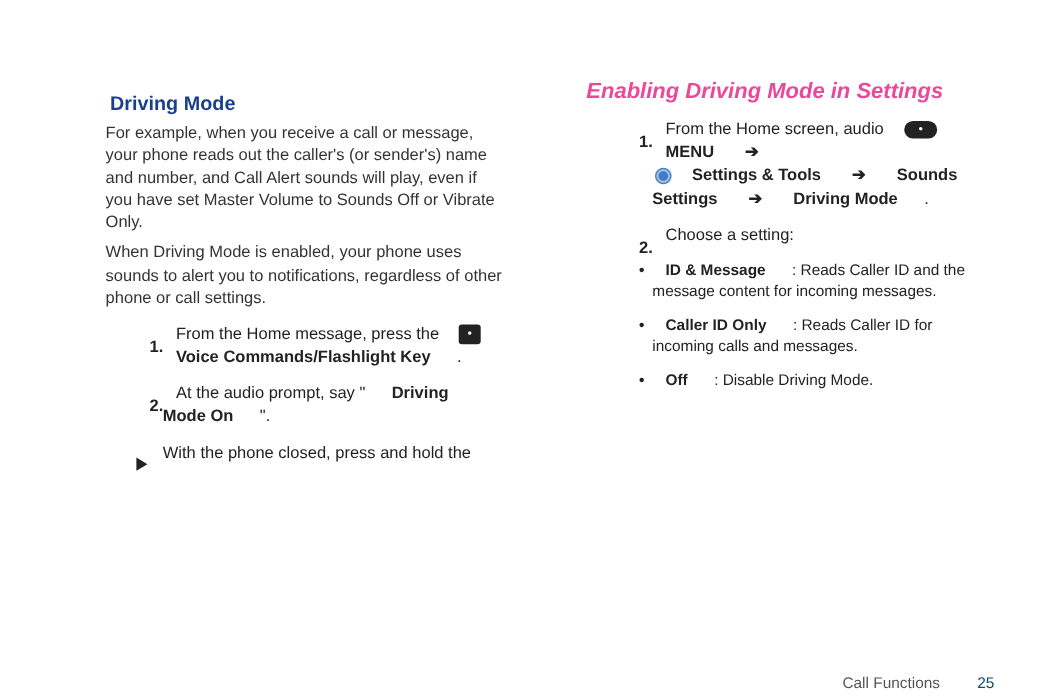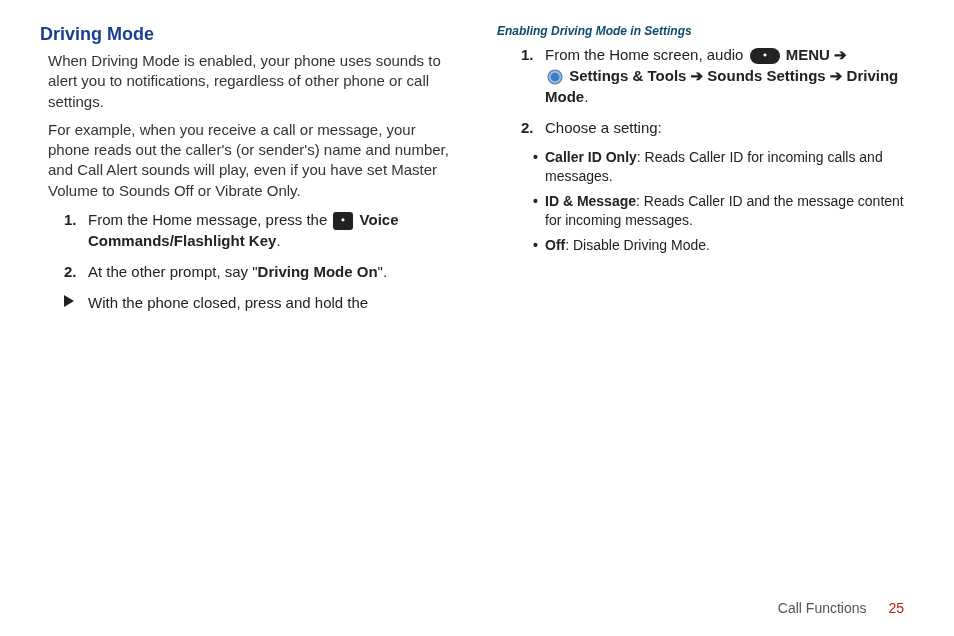--- a/index.html
+++ b/index.html
@@ -1,15 +1,15 @@
 <!DOCTYPE html>
 <html><head>
   <meta charset="utf-8">
   <style>
-    * { margin: 0; padding: 0; box-sizing: border-box; }
+    * { margin: 12px; padding: 0; box-sizing: border-box; }
     body {
       font-family: Arial, Helvetica, sans-serif;
       width: 954px;
       height: 636px;
       background: #fff;
       padding: 24px 40px 24px 40px;
       color: #222;
       position: relative;
     }
     .columns {
@@ -20,24 +20,24 @@
       flex: 1;
       min-width: 0;
     }
     .h-blue {
       color: #1a3f8f;
       font-weight: 700;
       font-size: 18px;
       margin-bottom: 6px;
     }
     .h-blue-italic {
-      color: #0c4a6e;
+      color: #ec4899;
       font-weight: 700;
       font-style: italic;
-      font-size: 12px;
+      font-size: 20px;
       margin: 10px 0 6px 0;
     }
     .para {
       font-size: 15px;
       line-height: 1.35;
       margin: 4px 8px 8px 8px;
       color: #333;
     }
     ol {
       list-style: none;
@@ -144,42 +144,42 @@
     }
     .footer {
       position: absolute;
       bottom: 20px;
       right: 50px;
       font-size: 14px;
       color: #555;
     }
     .footer .pg {
       margin-left: 18px;
-      color: #b91c1c;
+      color: #0c4a6e;
     }
   </style>
 </head>
 <body>
 
 <div class="columns">
   <div class="col">
     <div class="h-blue">Driving Mode</div>
+    <div class="para">For example, when you receive a call or message, your phone reads out the caller's (or sender's) name and number, and Call Alert sounds will play, even if you have set Master Volume to Sounds Off or Vibrate Only.</div>
     <div class="para">When Driving Mode is enabled, your phone uses sounds to alert you to notifications, regardless of other phone or call settings.</div>
-    <div class="para">For example, when you receive a call or message, your phone reads out the caller's (or sender's) name and number, and Call Alert sounds will play, even if you have set Master Volume to Sounds Off or Vibrate Only.</div>
 
     <ol>
       <li>
         <span class="num">1.</span>
         <span>From the Home message, press the </span>
         <span class="icon-key"></span>
         <span class="bold">Voice Commands/Flashlight Key</span><span>.</span>
       </li>
       <li>
         <span class="num">2.</span>
-        <span>At the other prompt, say "</span><span class="bold">Driving Mode On</span><span>".</span>
+        <span>At the audio prompt, say "</span><span class="bold">Driving Mode On</span><span>".</span>
       </li>
     </ol>
 
     <div class="arrow-step">
       <span class="tri"></span>
       <span>With the phone closed, press and hold the </span><br>
     </div>
   </div>
 
   <div class="col">
@@ -198,24 +198,24 @@
         <span class="inline-arrow"> ➔ </span>
         <span class="bold">Driving Mode</span><span>.</span>
       </li>
       <li>
         <span class="num">2.</span>
         <span>Choose a setting:</span>
       </li>
     </ol>
     <ul class="bullets">
       <li>
+        <span class="bold">ID &amp; Message</span><span>: Reads Caller ID and the message content for incoming messages.</span>
+      </li>
+      <li>
         <span class="bold">Caller ID Only</span><span>: Reads Caller ID for incoming calls and messages.</span>
-      </li>
-      <li>
-        <span class="bold">ID &amp; Message</span><span>: Reads Caller ID and the message content for incoming messages.</span>
       </li>
       <li>
         <span class="bold">Off</span><span>: Disable Driving Mode.</span>
       </li>
     </ul>
   </div>
 </div>
 
 <div class="footer">
   <span>Call Functions</span>

